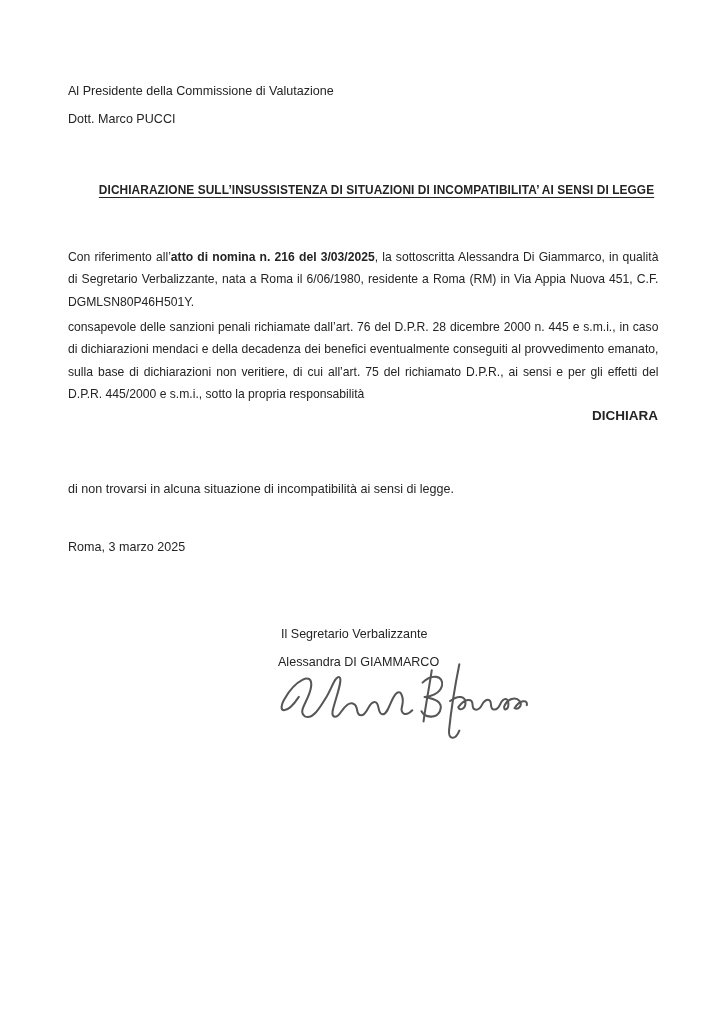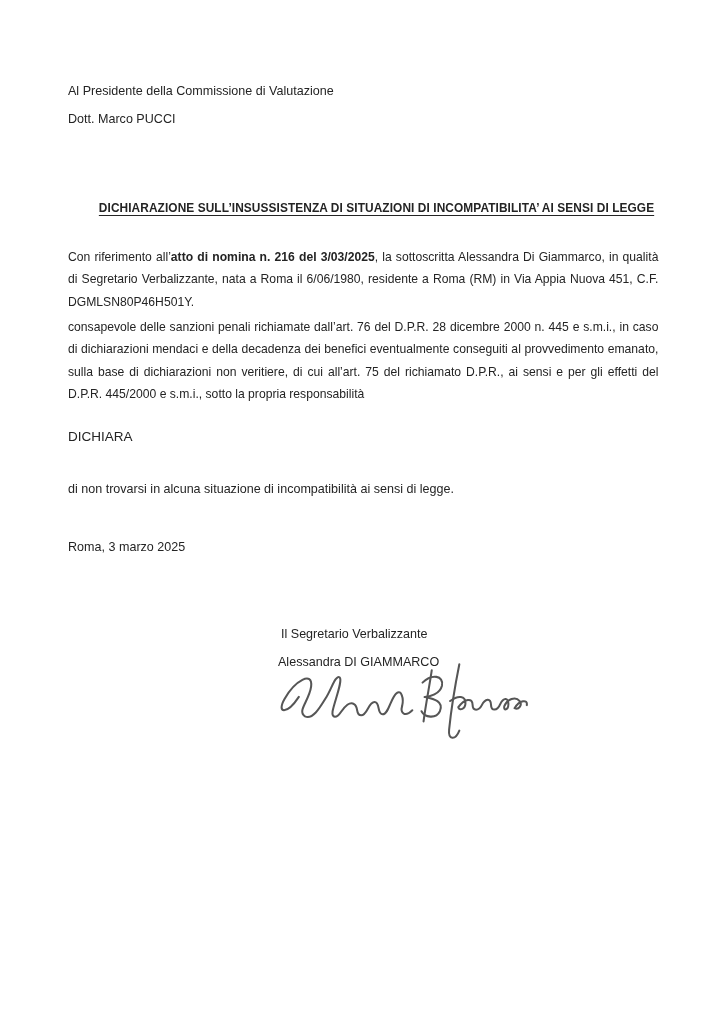--- a/index.html
+++ b/index.html
@@ -24,21 +24,21 @@
     transform-origin: left top;
     white-space: nowrap;
   }
 
   .recipient-line { font-size: 13.5px; left: 68px; }
   .recipient-line.l1 { top: 83px; }
   .recipient-line.l2 { top: 111px; }
 
   .title-wrap {
     left: 68px;
-    top: 198px;
+    top: 180px;
     width: 590px;
     text-align: center;
   }
   .title-text {
     display: inline-block;
     white-space: nowrap;
     font-size: 13.2px;
     font-weight: bold;
     text-decoration: underline;
     text-underline-offset: 3px;
@@ -55,24 +55,24 @@
     font-size: 13.5px;
     line-height: 22.4px;
     text-align: justify;
   }
   .para.p1 { top: 246px; }
   .para.p2 { top: 316px; }
   .para strong { font-weight: bold; }
 
   .dichiara {
     left: 68px;
-    top: 429px;
+    top: 408px;
     width: 590px;
-    text-align: left;
-    font-weight: normal;
+    text-align: right;
+    font-weight: bold;
     font-size: 13.5px;
   }
 
   .declaration { font-size: 13.5px; left: 68px; top: 481px; }
   .date-line   { font-size: 13.5px; left: 68px; top: 539px; }
 
   .sig-role { font-size: 13.5px; left: 281px; top: 626px; }
   .sig-name { font-size: 13.5px; left: 278px; top: 654px; }
 
   .sig-scrawl {

